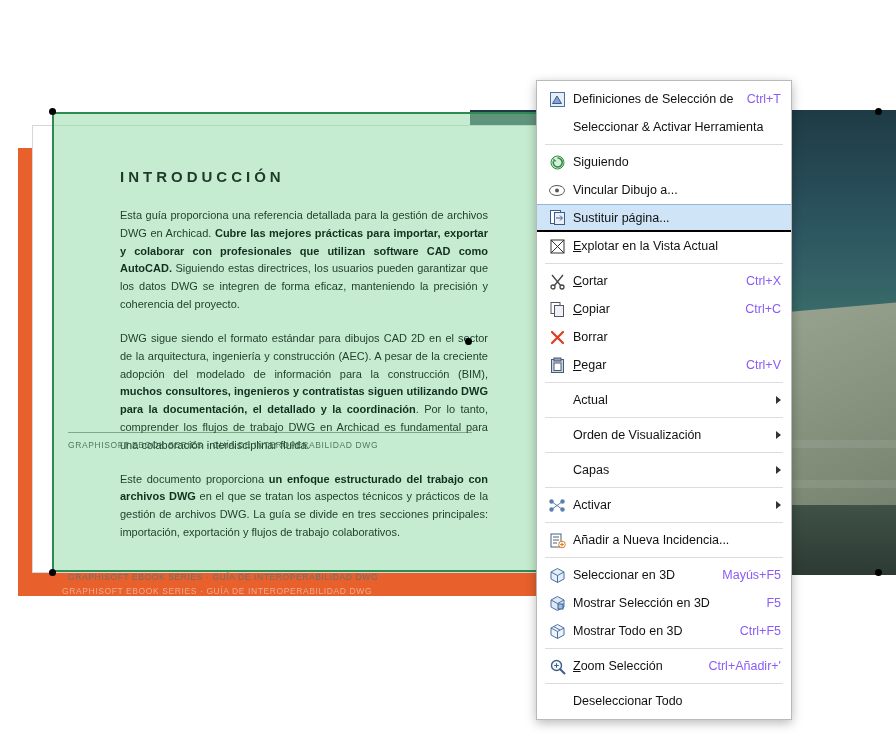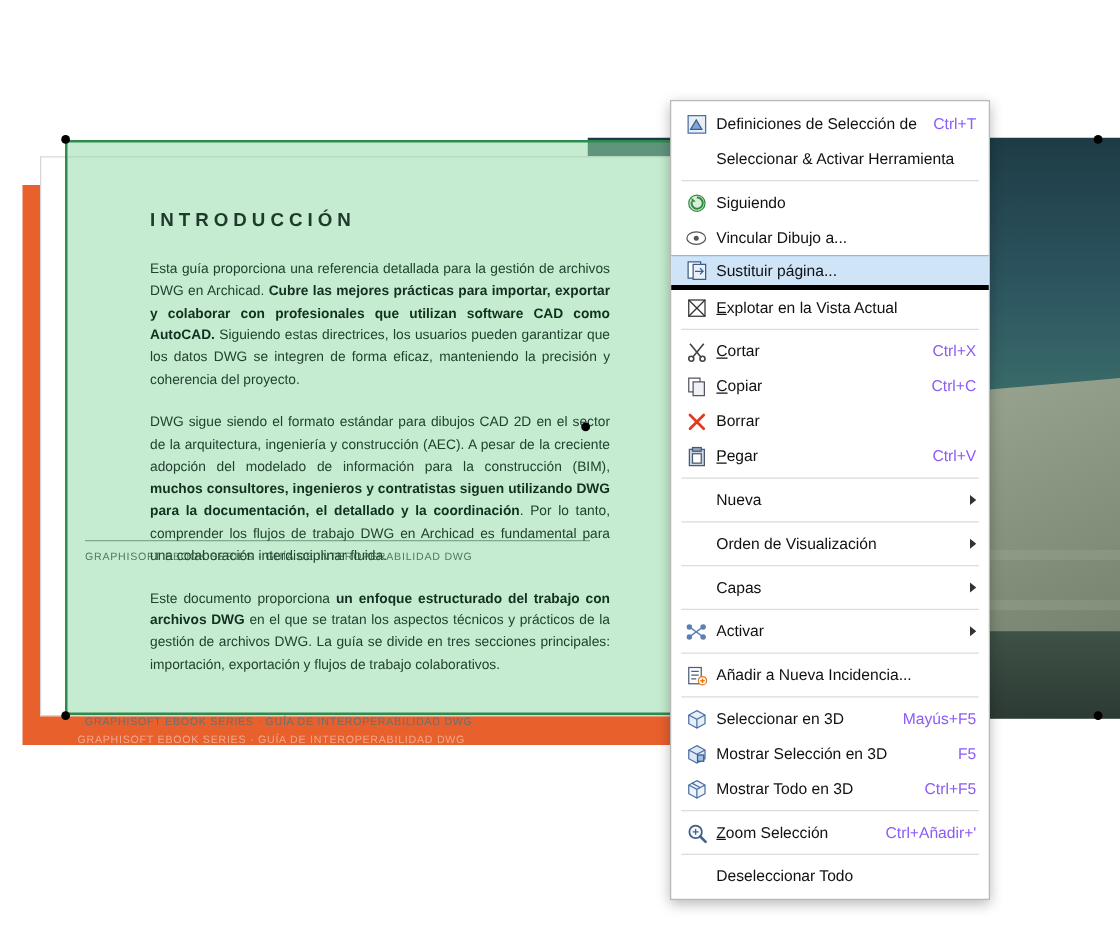--- a/index.html
+++ b/index.html
@@ -203,21 +203,21 @@
   .mi .arrow {
     margin-left: 10px;
     width: 0; height: 0;
     border-top: 4px solid transparent;
     border-bottom: 4px solid transparent;
     border-left: 5px solid #333;
   }
   .mi.sel {
     background: #cfe4f7;
     border-top: 1px solid #8fb8dd;
-    border-bottom: 4px solid #000000;
+    border-bottom: 2px solid #000000;
   }
   .sep {
     height: 1px;
     background: #dcdcdc;
     margin: 3px 8px 3px 8px;
   }
   .ul { text-decoration: underline; }
 
   svg { display:block; }
 </style>
@@ -365,21 +365,21 @@
           <rect x="5" y="1" width="7" height="3" fill="#8fa4bd" stroke="#4a5a70"></rect>
           <rect x="5" y="6" width="7" height="7.5" fill="#fff" stroke="#4a5a70"></rect>
         </svg>
       </span>
       <span class="lbl"><span class="ul">P</span>egar</span>
       <span class="acc">Ctrl+V</span>
     </div>
     <div class="sep"></div>
     <div class="mi">
       <span class="ico"></span>
-      <span class="lbl">Nueva</span>
+      <span class="lbl">Actual</span>
       <span class="arrow"></span>
     </div>
     <div class="sep"></div>
     <div class="mi">
       <span class="ico"></span>
       <span class="lbl">Orden de Visualización</span>
       <span class="arrow"></span>
     </div>
     <div class="sep"></div>
     <div class="mi">

